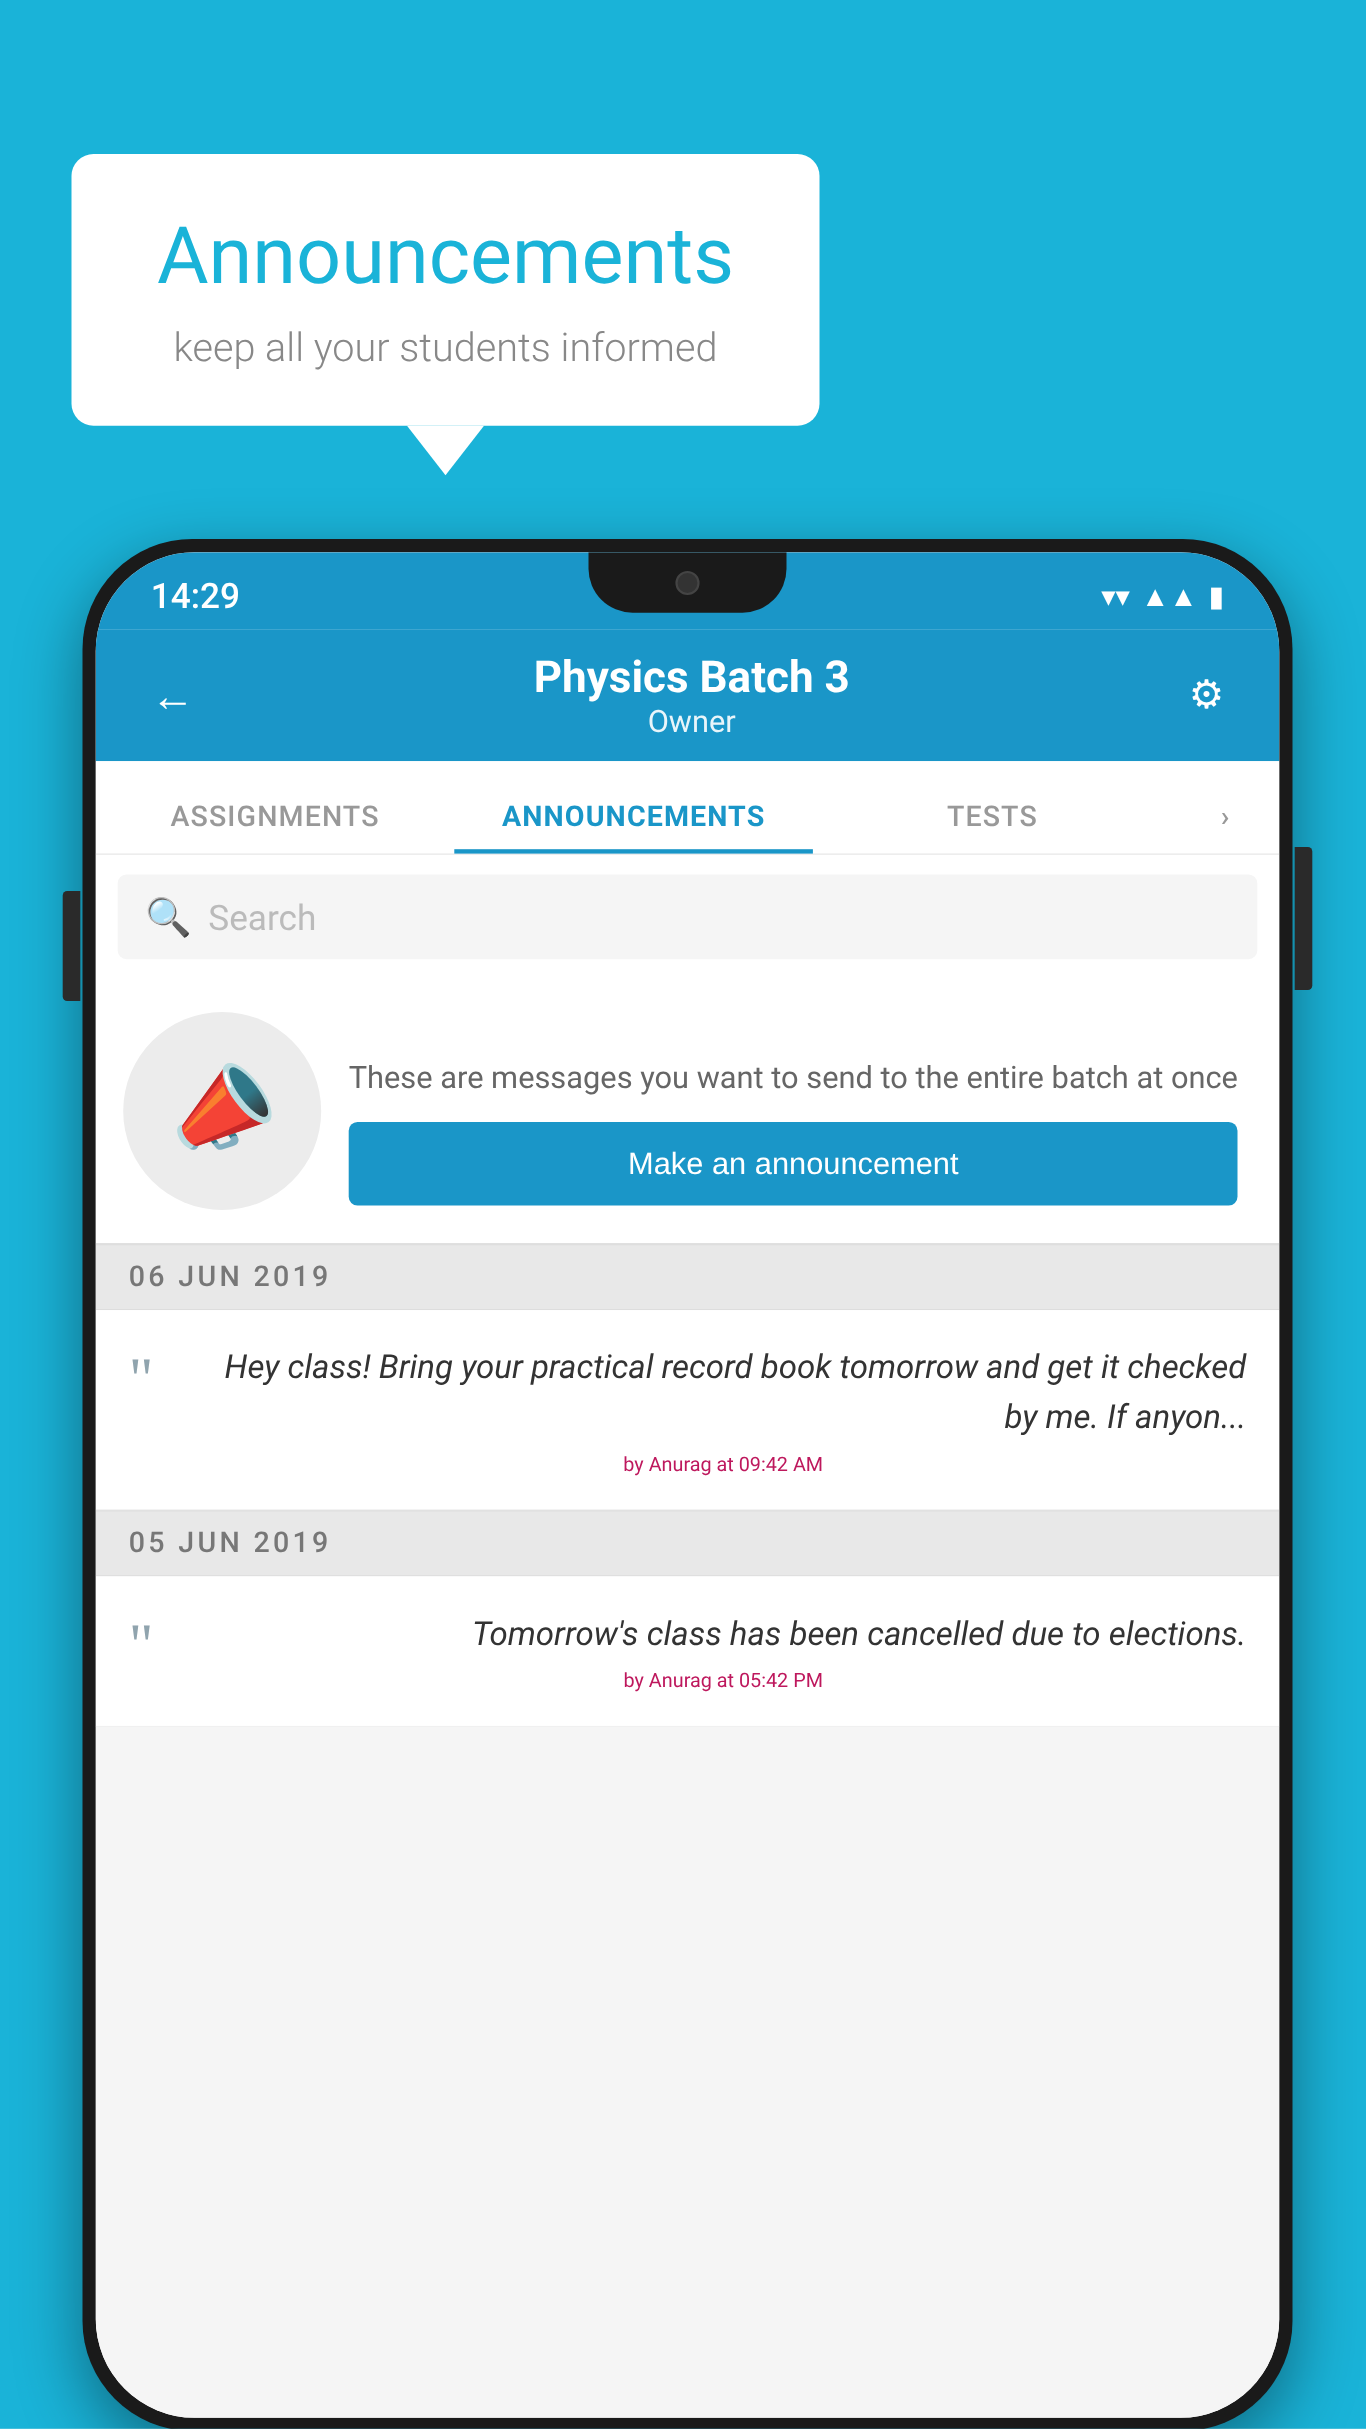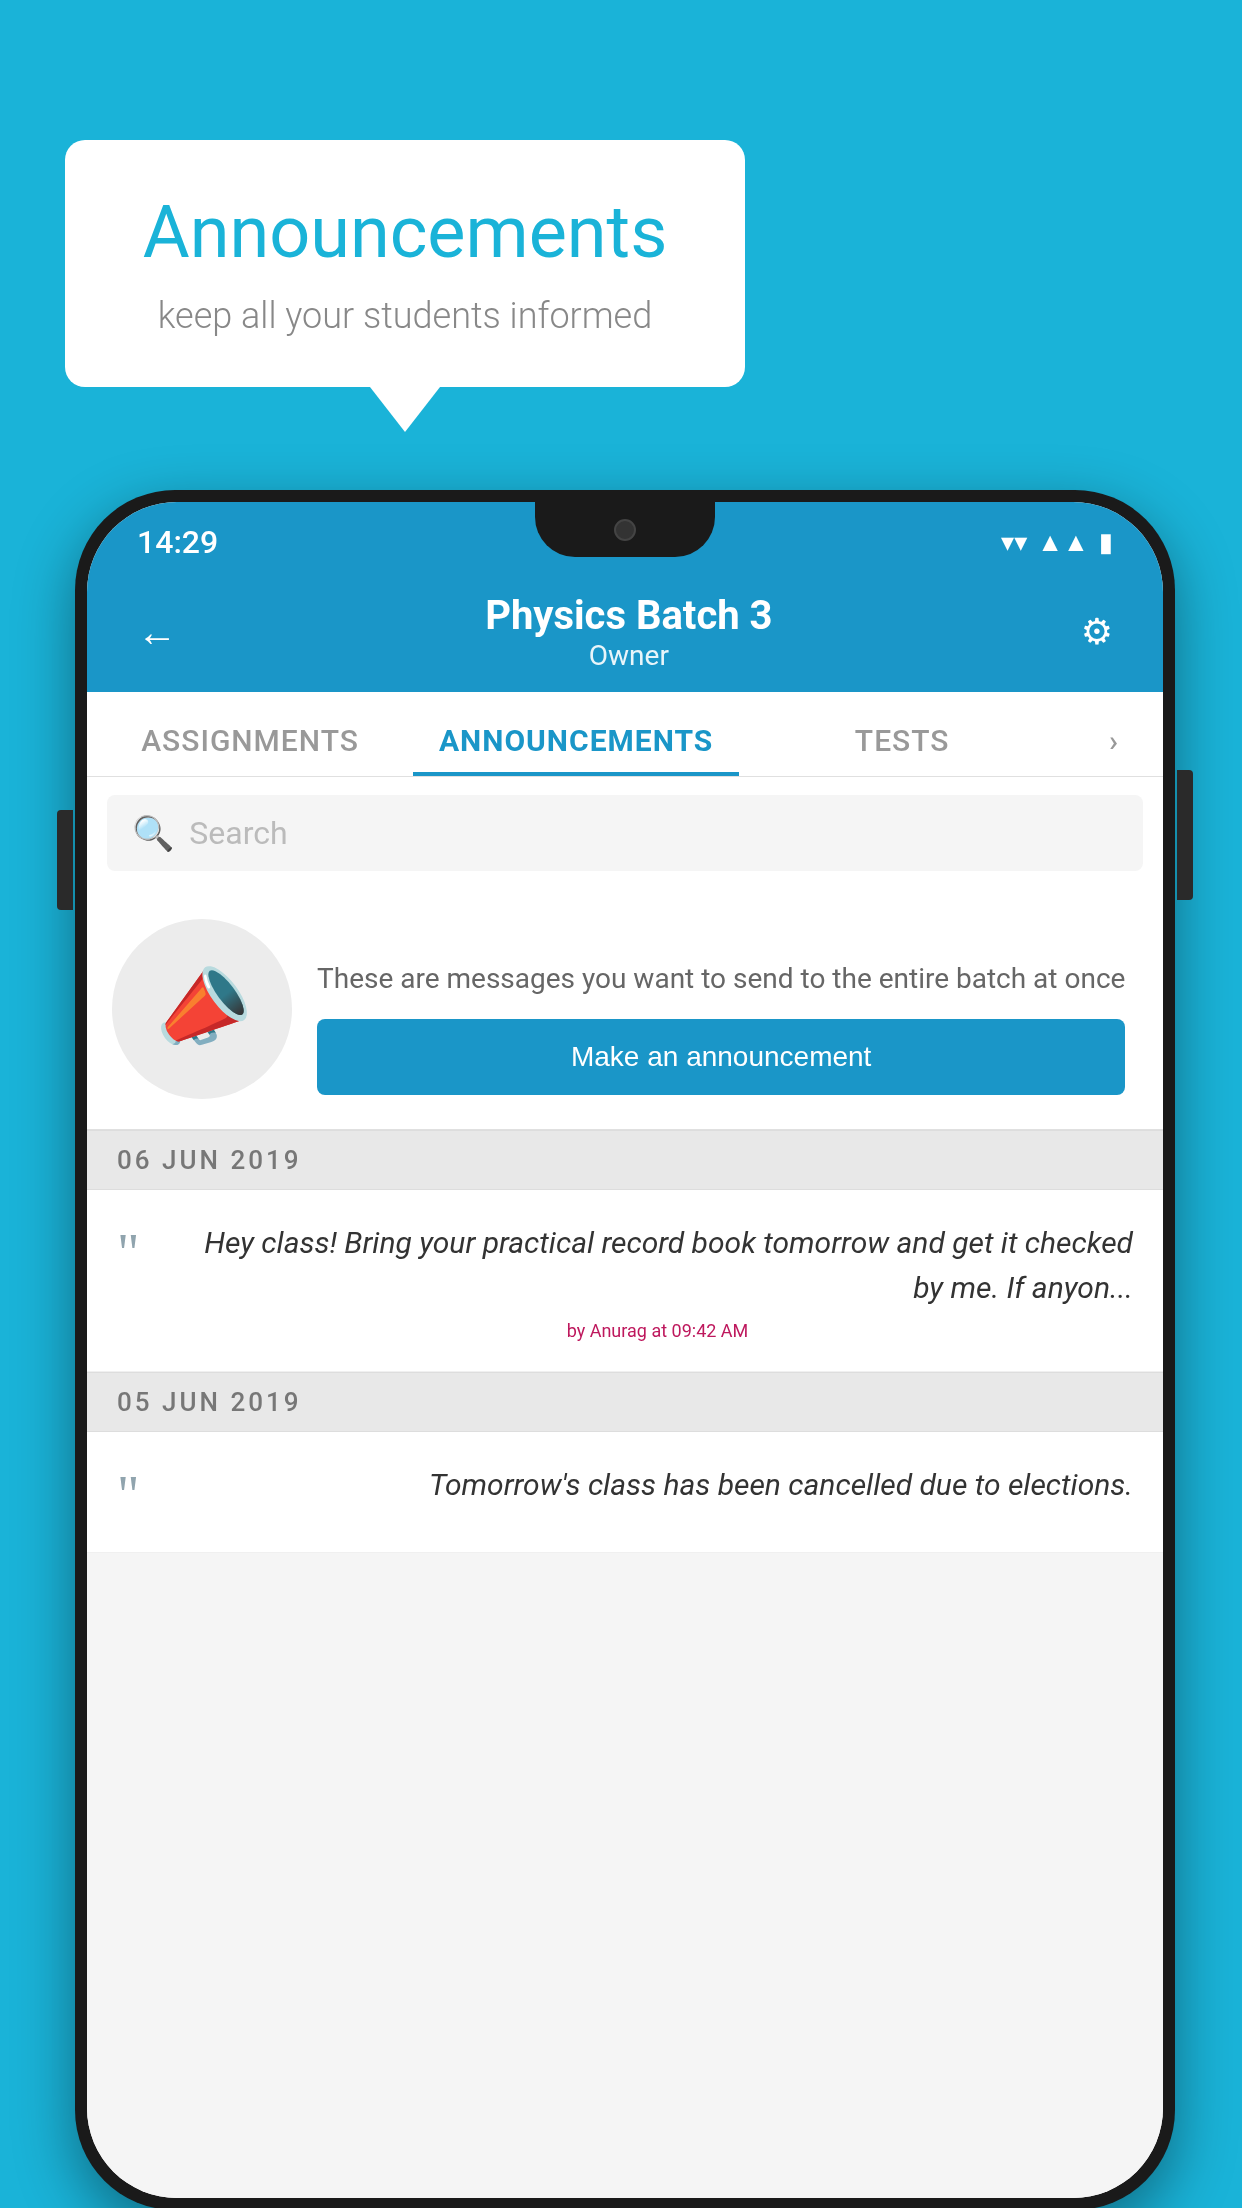--- a/index.html
+++ b/index.html
@@ -202,21 +202,21 @@
       display: flex;
       border-bottom: 1px solid #e0e0e0;
       height: 85px;
       align-items: flex-end;
     }
 
     .tab {
       flex: 1;
       text-align: center;
       padding-bottom: 18px;
-      font-size: 30px;
+      font-size: 26px;
       font-weight: 500;
       color: #999;
       cursor: pointer;
       letter-spacing: 1px;
       text-transform: uppercase;
       position: relative;
       margin-top: 14px;
     }
 
     .tab.active {
@@ -460,20 +460,21 @@
           </div>
 
           <div class="date-separator">
             <span>05  JUN  2019</span>
           </div>
 
           <div class="announcement-item">
             <div class="quote-icon">"</div>
             <div class="announcement-content">
               <div class="announcement-text">Tomorrow's class has been cancelled due to elections.</div>
+              <div class="announcement-meta">by Anurag at 05:42 PM</div>
             </div>
           </div>
 
         </div>
       </div>
 
     </div>
   </div>
 </div>
 

